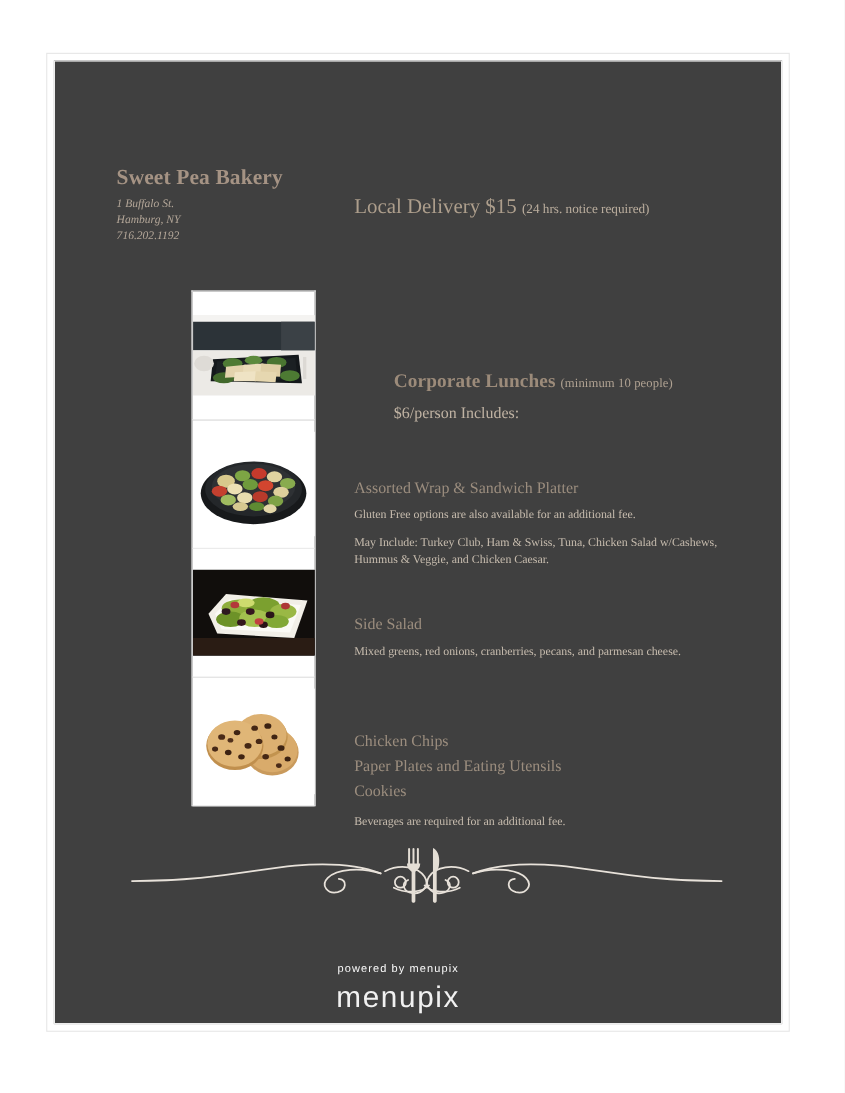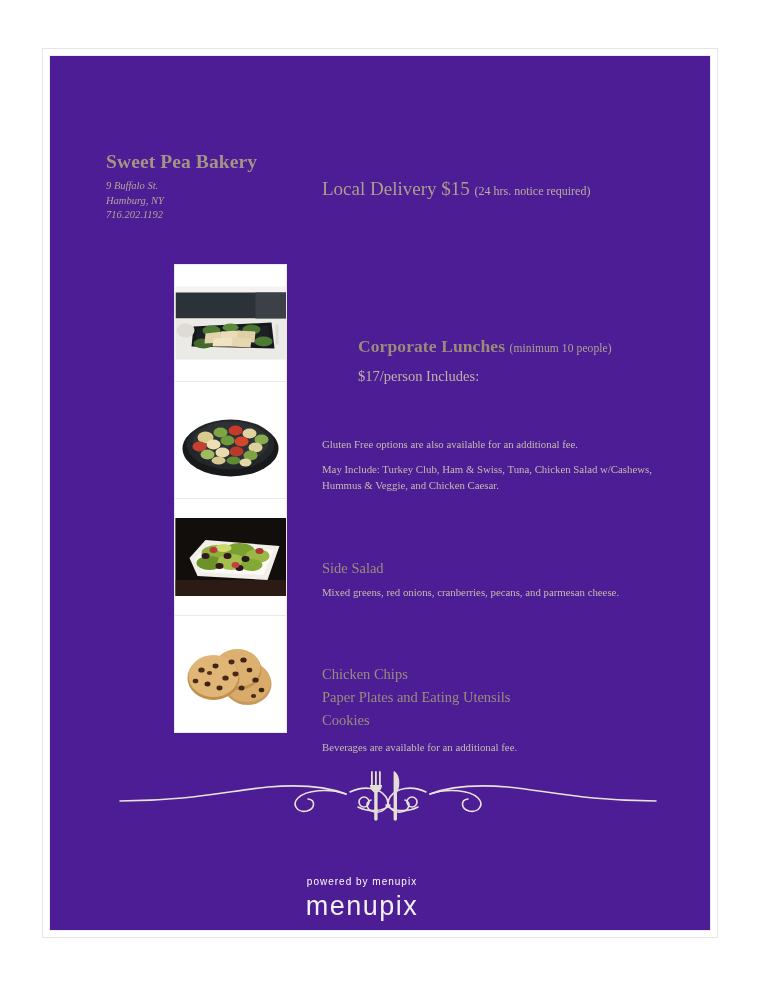--- a/index.html
+++ b/index.html
@@ -27,21 +27,21 @@
     background: #ffffff;
   }
   .page-inner {
     position: absolute;
     left: 6px;
     top: 6px;
     right: 6px;
     bottom: 6px;
     border: 1px solid #ededed;
     box-sizing: border-box;
-    background: #4c1d95;
+    background: #404040;
   }
 
   .sheet {
     position: absolute;
     left: 0;
     top: 0;
     width: 100%;
     height: 100%;
   }
 
@@ -214,21 +214,21 @@
 </head>
 <body>
 
 <div class="page-outer">
   <div class="page-inner">
     <div class="sheet">
 
       <div class="masthead">
         <div class="brand-name">Sweet Pea Bakery</div>
         <div class="brand-addr">
-          <div>9 Buffalo St.</div>
+          <div>1 Buffalo St.</div>
           <div>Hamburg, NY</div>
           <div>716.202.1192</div>
         </div>
       </div>
 
       <div class="menu-head">
         <div class="menu-sub">
           <span>Local Delivery $15</span>
           <span class="note">(24 hrs. notice required)</span>
         </div>
@@ -338,38 +338,39 @@
 
       </div>
 
       <div class="content">
 
         <div class="block b-corporate">
           <div class="sec-title">
             <span>Corporate Lunches</span>
             <span class="qual">(minimum 10 people)</span>
           </div>
-          <div class="sec-price">$17/person Includes:</div>
+          <div class="sec-price">$6/person Includes:</div>
         </div>
 
         <div class="block b-wrap">
+          <div class="item-name">Assorted Wrap &amp; Sandwich Platter</div>
           <div class="item-desc">Gluten Free options are also available for an additional fee.</div>
           <div class="item-desc">May Include: Turkey Club, Ham &amp; Swiss, Tuna, Chicken Salad w/Cashews, Hummus &amp; Veggie, and Chicken Caesar.</div>
         </div>
 
         <div class="block b-salad">
           <div class="item-name">Side Salad</div>
           <div class="item-desc">Mixed greens, red onions, cranberries, pecans, and parmesan cheese.</div>
         </div>
 
         <div class="block b-extras">
           <div class="stack-line">Chicken Chips</div>
           <div class="stack-line">Paper Plates and Eating Utensils</div>
           <div class="stack-line">Cookies</div>
-          <div class="item-desc" style="margin-top:7px">Beverages are available for an additional fee.</div>
+          <div class="item-desc" style="margin-top:7px">Beverages are required for an additional fee.</div>
         </div>
 
       </div>
 
       <div class="ornament">
         <svg viewBox="0 0 540 70" width="540" height="70">
           <g fill="none" stroke="#e8e2da" stroke-width="1.6" stroke-linecap="round">
             <path d="M2,40 C70,40 110,30 150,26 C185,23 210,26 228,33"></path>
             <path d="M538,40 C470,40 430,30 390,26 C355,23 330,26 312,33"></path>
             <path d="M228,33 C210,27 188,29 180,37 C173,44 180,52 189,50 C197,48 198,39 190,38"></path>

